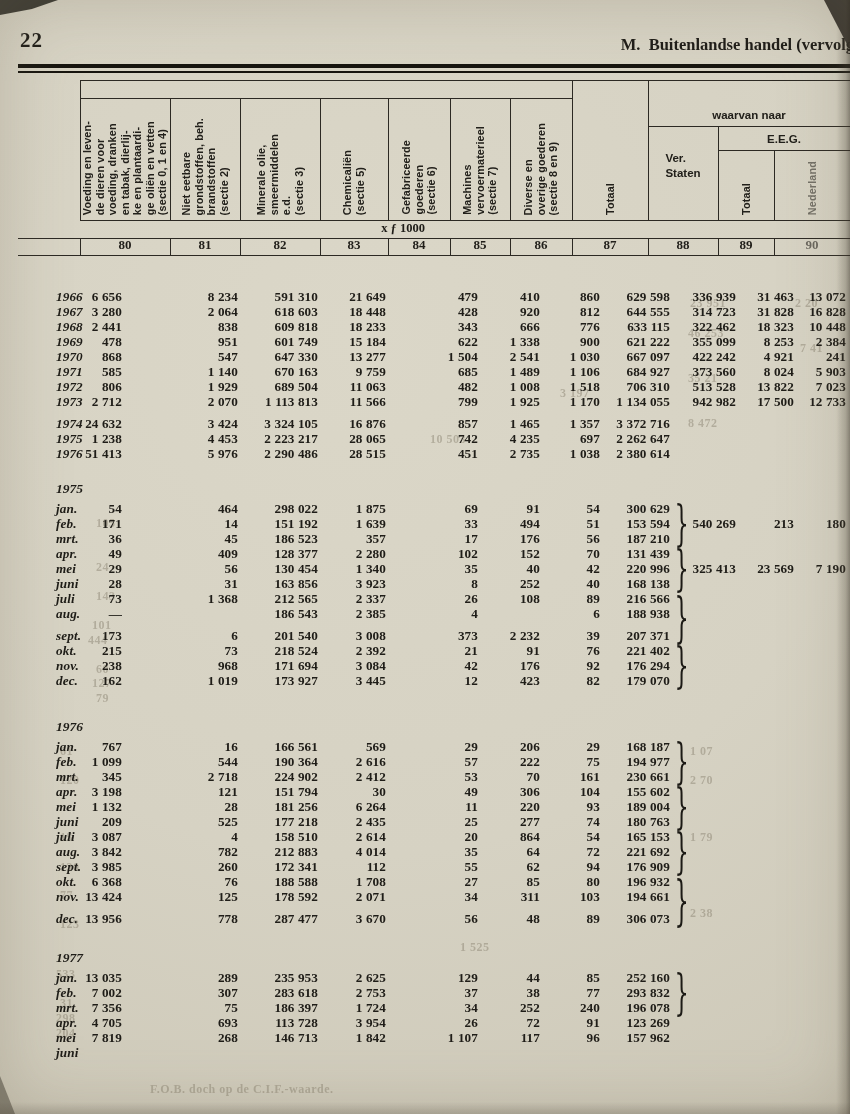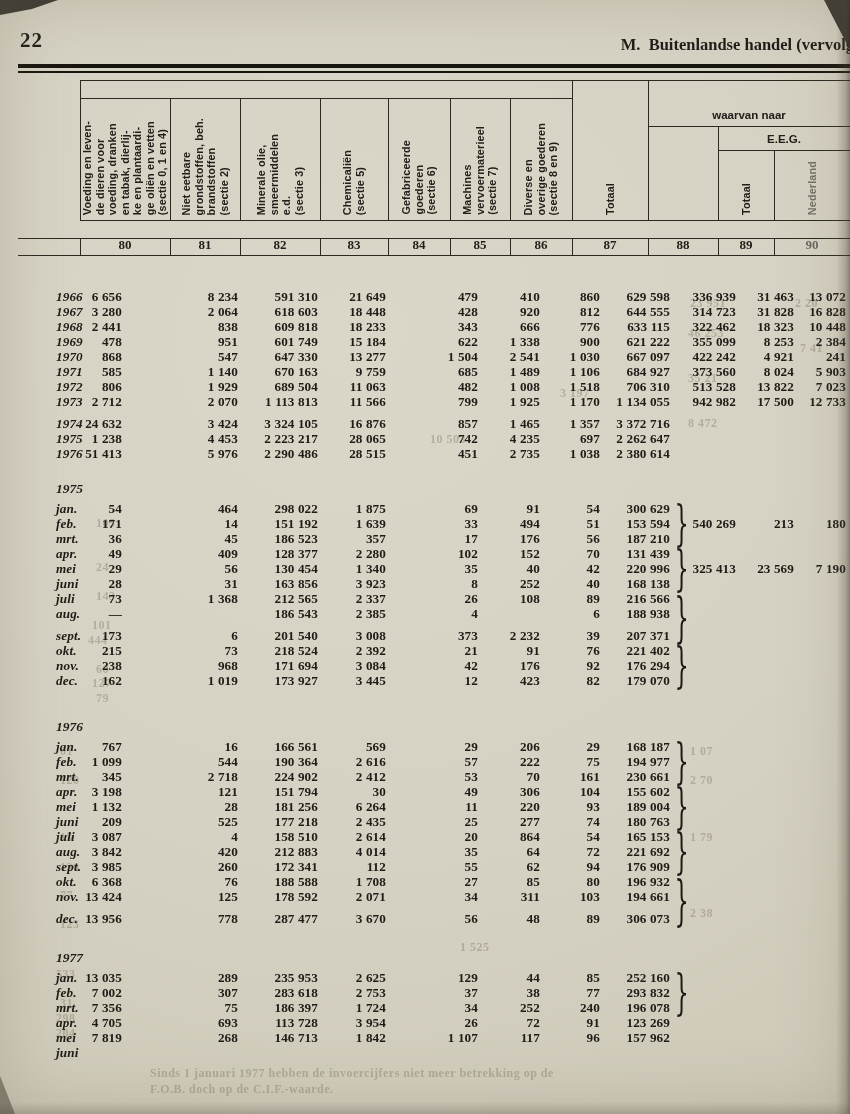--- a/index.html
+++ b/index.html
@@ -85,32 +85,32 @@
       <div class="bleed" style="left: 60px; top: 917px;">123</div>
       <div class="bleed" style="left: 690px; top: 744px;">1 07</div>
       <div class="bleed" style="left: 690px; top: 773px;">2 70</div>
       <div class="bleed" style="left: 690px; top: 830px;">1 79</div>
       <div class="bleed" style="left: 690px; top: 906px;">2 38</div>
       <div class="bleed" style="left: 460px; top: 940px;">1 525</div>
       <div class="bleed" style="left: 56px; top: 967px;">533</div>
       <div class="bleed" style="left: 60px; top: 996px;">31</div>
       <div class="bleed" style="left: 56px; top: 1011px;">298</div>
       <div class="bleed" style="left: 56px; top: 1026px;">204</div>
-      <div class="bleed" style="left: 150px; top: 1066px;">Sinds 1 januari 1977 hebben de invoercijfers niet meer betrekking op de</div>
       <div class="bleed" style="left: 150px; top: 1082px;">F.O.B. doch op de C.I.F.-waarde.</div>
     </div>
 
   <div class="page-num">22</div>
   <div class="page-title">M.  Buitenlandse handel (vervolg</div>
   <div class="rule rule-a"></div>
   <div class="rule rule-b"></div>
 
   <div class="thead">
     <div class="glabel" style="left:630px;width:202px;top:29px">waarvan naar</div>
     <div class="glabel" style="left:700px;width:132px;top:53px">E.E.G.</div>
+    <div class="unit">x ƒ 1000</div>
   <div class="hl" style="left: 62px; width: 770px; top: 0px;"></div>
       <div class="hl" style="left: 62px; width: 492px; top: 18px;"></div>
       <div class="hl" style="left: 630px; width: 202px; top: 46px;"></div>
       <div class="hl" style="left: 700px; width: 132px; top: 70px;"></div>
       <div class="hl" style="left: 62px; width: 770px; top: 140px;"></div>
       <div class="hl" style="left: 0px; width: 832px; top: 158px;"></div>
       <div class="hl" style="left: 0px; width: 832px; top: 175px;"></div>
       <div class="vl" style="left: 62px; top: 0px; height: 140px;"></div>
       <div class="vl" style="left: 62px; top: 158px; height: 17px;"></div>
       <div class="vl" style="left: 152px; top: 18px; height: 122px;"></div>
@@ -177,20 +177,24 @@
       <div class="hcell" style="left: 492px; width: 62px;">
         <div class="rot">Diverse en
 overige goederen
 (sectie 8 en 9)</div>
       </div>
       <div class="hnum" style="left: 492px; width: 62px;">86</div>
       <div class="hcell" style="left: 554px; width: 76px;">
         <div class="rot">Totaal</div>
       </div>
       <div class="hnum" style="left: 554px; width: 76px;">87</div>
+      <div class="hcell" style="left: 630px; width: 70px;">
+        <div class="horiz">Ver.
+Staten</div>
+      </div>
       <div class="hnum" style="left: 630px; width: 70px;">88</div>
       <div class="hcell" style="left: 700px; width: 56px;">
         <div class="rot">Totaal</div>
       </div>
       <div class="hnum" style="left: 700px; width: 56px;">89</div>
       <div class="hcell" style="left: 756px; width: 76px; opacity: 0.55;">
         <div class="rot">Nederland</div>
       </div>
       <div class="hnum" style="left: 756px; width: 76px; opacity: 0.6;">90</div>
     </div>
@@ -636,21 +640,21 @@
             <span class="cell" style="width: 62px; padding-right: 2px;">864</span>
             <span class="cell" style="width: 60px; padding-right: 2px;">54</span>
             <span class="cell" style="width: 70px; padding-right: 2px;">165 153</span>
             <span class="cell" style="width: 66px; padding-right: 2px;"></span>
             <span class="cell" style="width: 58px; padding-right: 2px;"></span>
             <span class="cell" style="width: 52px; padding-right: 2px;"></span>
           </div>
           <div class="trow">
             <span class="cell stub" style="width: 62px;">aug.</span>
             <span class="cell" style="width: 90px; padding-right: 48px;">3 842</span>
-            <span class="cell" style="width: 70px; padding-right: 2px;">420</span>
+            <span class="cell" style="width: 70px; padding-right: 2px;">782</span>
             <span class="cell" style="width: 80px; padding-right: 2px;">212 883</span>
             <span class="cell" style="width: 68px; padding-right: 2px;">4 014</span>
             <span class="cell" style="width: 92px; padding-right: 2px;">35</span>
             <span class="cell" style="width: 62px; padding-right: 2px;">64</span>
             <span class="cell" style="width: 60px; padding-right: 2px;">72</span>
             <span class="cell" style="width: 70px; padding-right: 2px;">221 692</span>
             <span class="cell" style="width: 66px; padding-right: 2px;"></span>
             <span class="cell" style="width: 58px; padding-right: 2px;"></span>
             <span class="cell" style="width: 52px; padding-right: 2px;"></span>
           </div>

